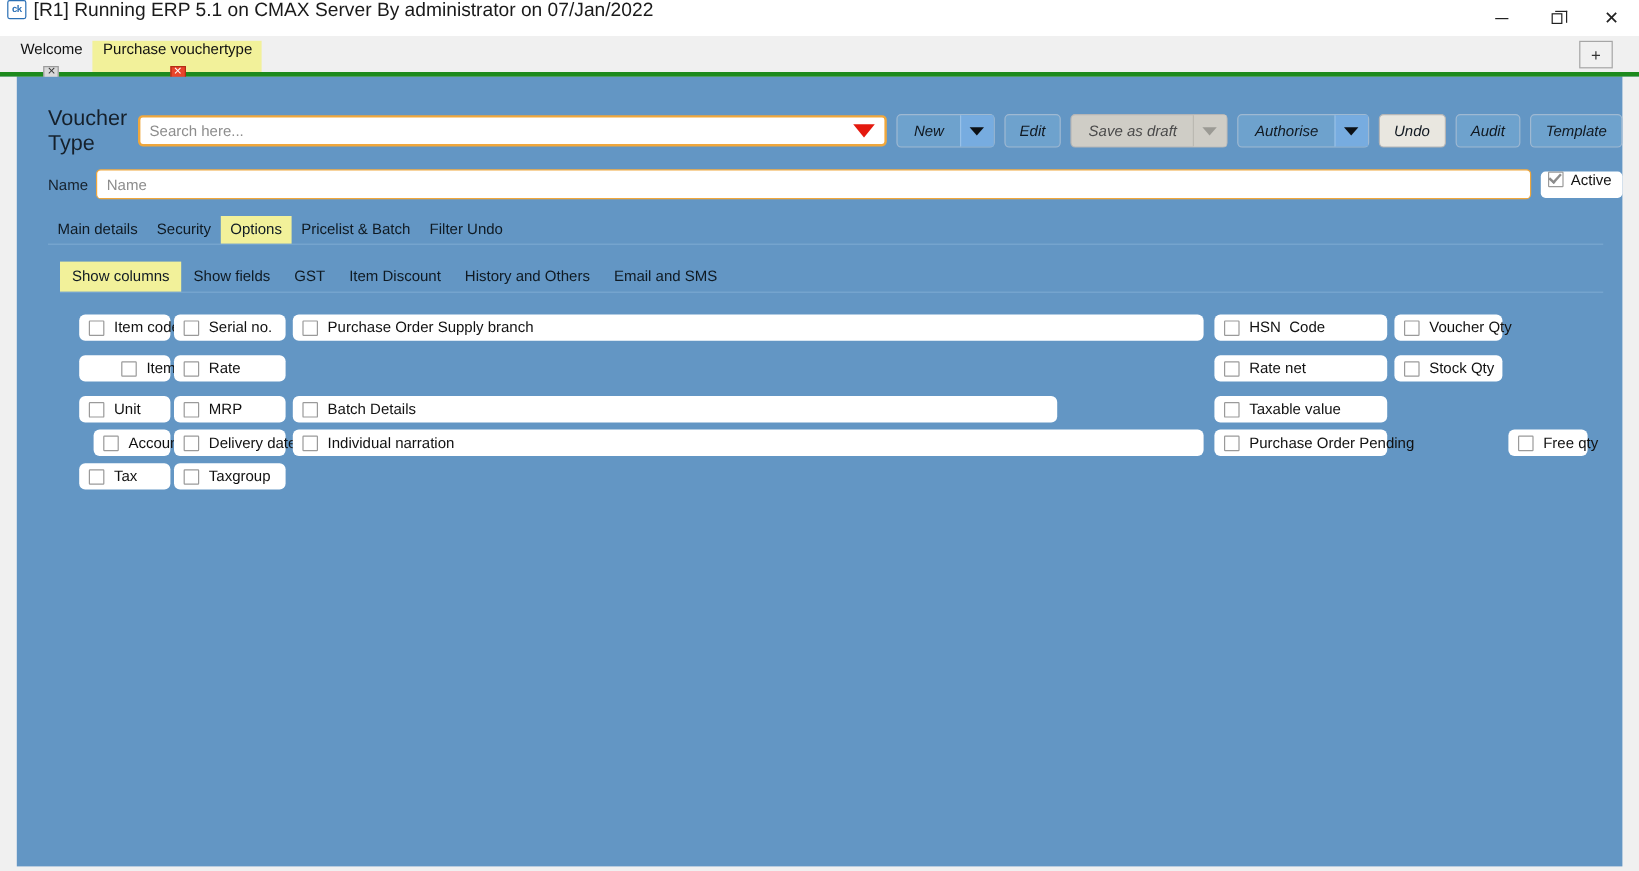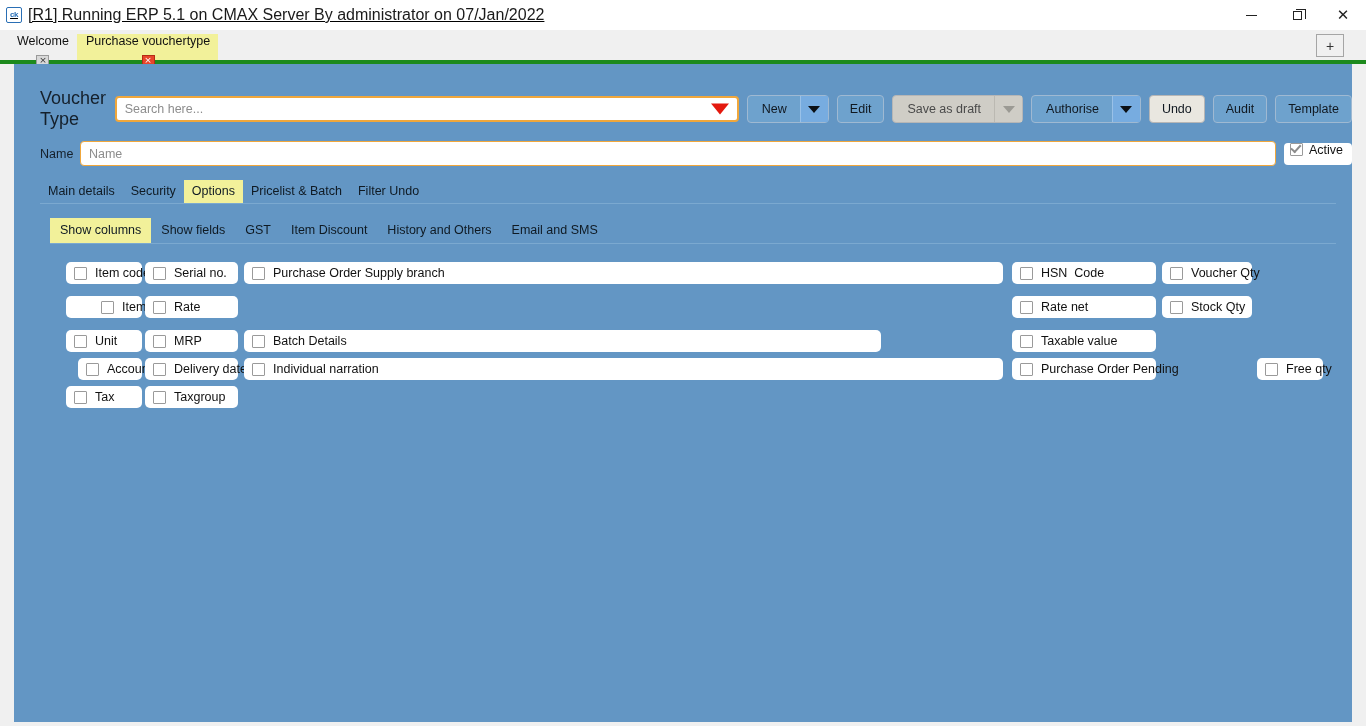--- a/index.html
+++ b/index.html
@@ -10,23 +10,21 @@
     overflow: hidden;
     font-family: "Liberation Sans", sans-serif;
     background: #f0f0f0;
   }
 
   
   .titlebar {
     height: 30px;
     background: #ffffff;
     display: flex;
-    align-items: center;
     position: relative;
-    text-decoration: underline;
   }
   .app-icon {
     width: 16px; height: 16px;
     margin-left: 6px; margin-right: 6px;
     display: flex; align-items: center; justify-content: center;
     font-size: 8px; font-weight: bold;
     color: #2a6fb5;
     border: 1px solid #2a6fb5;
     border-radius: 2px;
     line-height: 1;
@@ -145,20 +143,21 @@
     height: 28px;
     border: 1px solid #9fb9d2;
     border-radius: 4px;
     background: #6ea2cd;
     color: #101820;
     font-size: 12.5px;
     display: flex; align-items: center; justify-content: center;
     padding: 0 12px;
     cursor: default;
     white-space: nowrap;
+    font-style: italic;
   }
   .btn.light { background: #e9e7e0; border-color: #b6b6b6; }
   .btn.disabled { background: #cfcdc6; border-color: #b6b6b6; color: #4a4a4a; }
   .btn.split { padding: 0; display: flex; }
   .btn.split .lbl { padding: 0 13px 0 14px; display:flex; align-items:center; height:100%; }
   .btn.split .arrowcell {
     width: 28px; height: 100%;
     display: flex; align-items: center; justify-content: center;
     border-left: 1px solid rgba(255,255,255,0.25);
     background: #77ace0;

